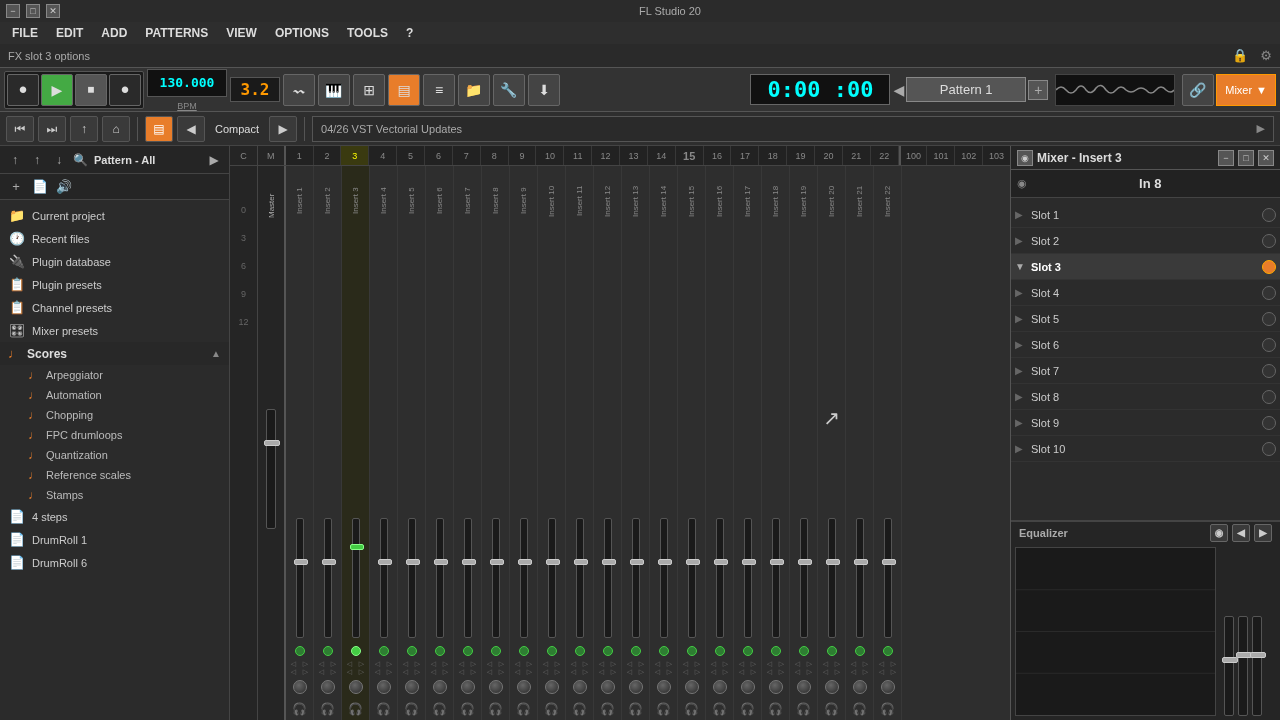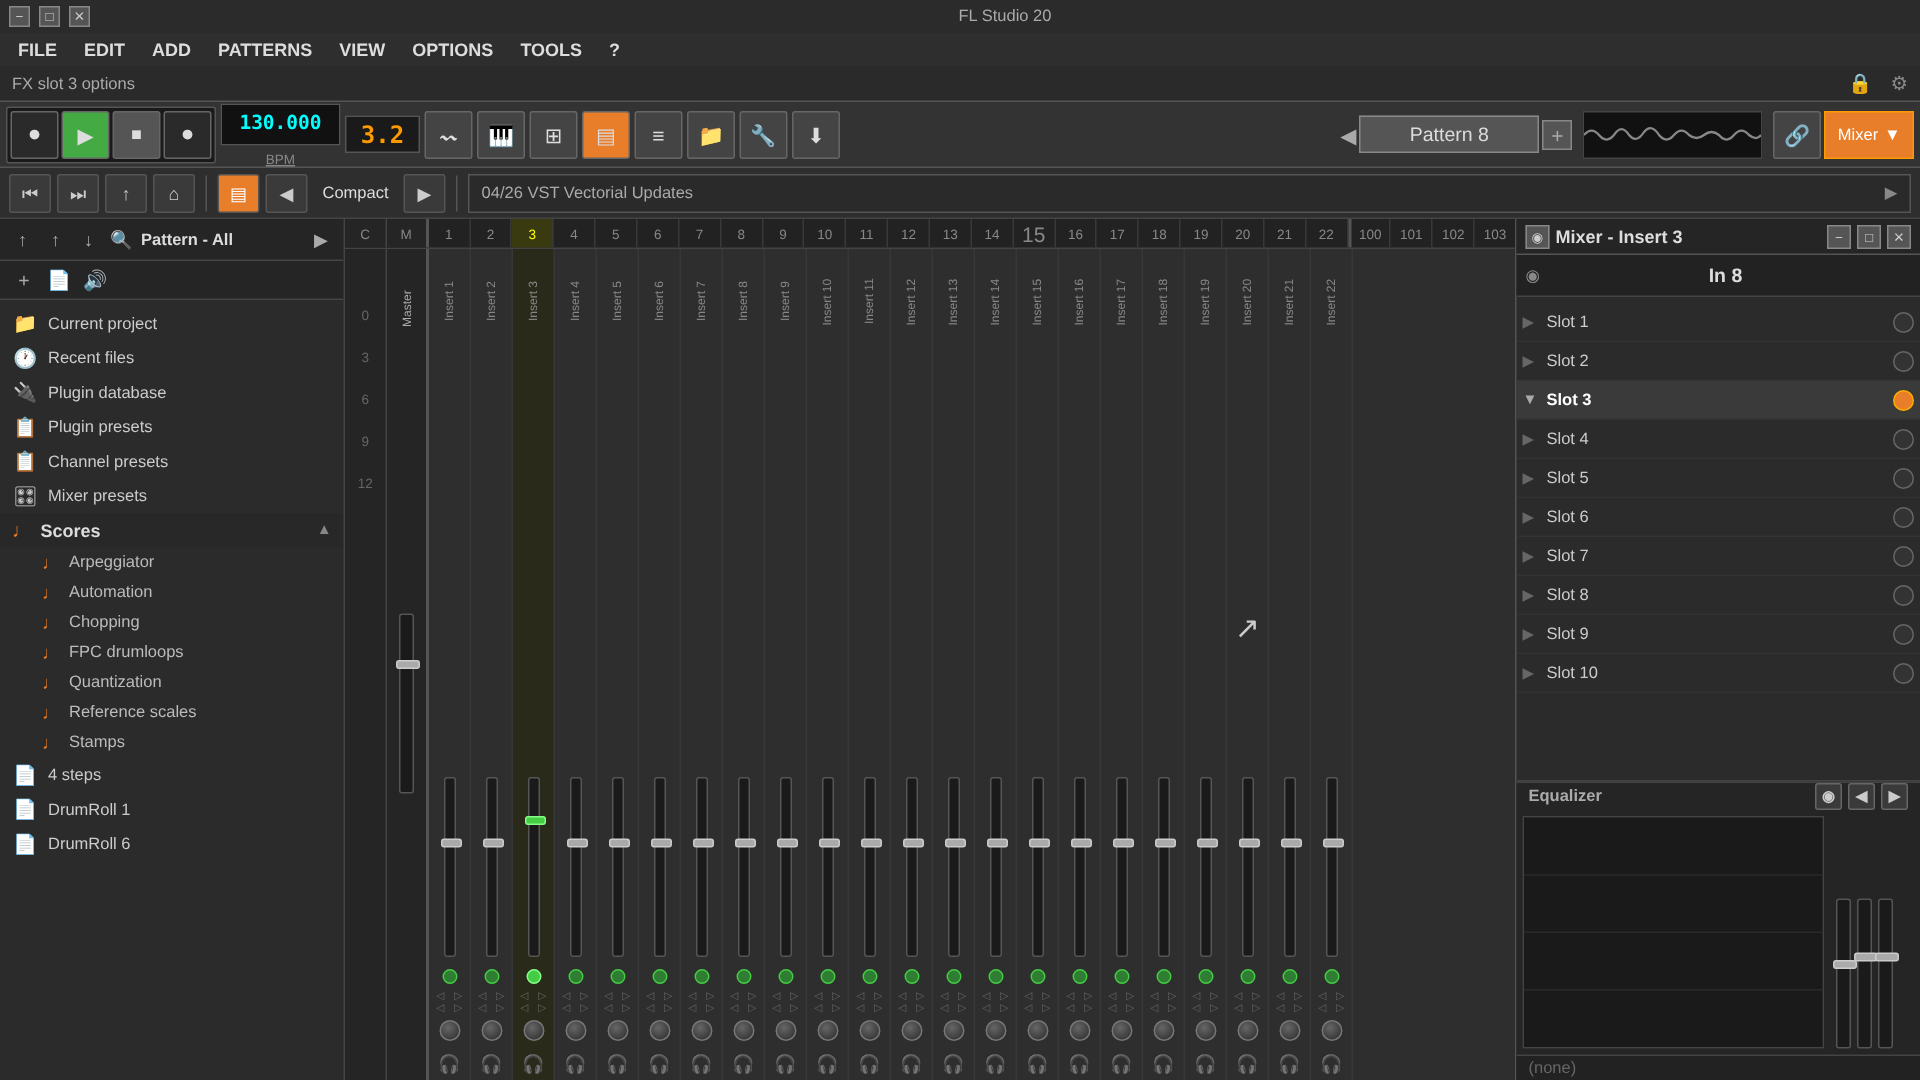--- a/index.html
+++ b/index.html
@@ -368,24 +368,25 @@
   <div class="tb-btn">🎹</div>
   <div class="tb-btn">⊞</div>
   <div class="tb-btn" style="background:#e87d2a;">▤</div>
   <div class="tb-btn">≡</div>
   <div class="tb-btn">📁</div>
   <div class="tb-btn">🔧</div>
   <div class="tb-btn">⬇</div>
 
   <div style="flex:1;"></div>
 
+  <div id="time-display" style="font-size:22px;">0:00 :00</div>
 
   <div style="display:flex;align-items:center;gap:2px;">
     <div style="color:#aaa;cursor:pointer;font-size:14px;">◀</div>
-    <div id="pattern-btn">Pattern 8</div>
+    <div id="pattern-btn">Pattern 1</div>
     <div style="color:#aaa;cursor:pointer;font-size:14px;width:20px;height:20px;background:#555;border:1px solid #888;display:flex;align-items:center;justify-content:center;">+</div>
   </div>
 
   <div style="width:120px;height:32px;background:#111;border:1px solid #444;margin:0 4px;display:flex;align-items:center;justify-content:center;overflow:hidden;">
     <svg width="118" height="28">
       <path d="M0,14 Q5,8 10,14 Q15,20 20,14 Q25,6 30,14 Q35,20 40,12 Q45,6 50,14 Q55,20 60,14 Q65,8 70,14 Q75,18 80,14 Q85,10 90,14 Q95,20 100,14 Q105,8 110,14 Q115,18 118,14" stroke="#888" fill="none" stroke-width="1.5"></path>
     </svg>
   </div>
 
   <div style="display:flex;gap:2px;">
@@ -519,21 +520,21 @@
       <div style="width:28px;font-size:9px;color:#888;display:flex;align-items:center;justify-content:center;border-right:1px solid #383838;">5</div>
       <div style="width:28px;font-size:9px;color:#888;display:flex;align-items:center;justify-content:center;border-right:1px solid #383838;">6</div>
       <div style="width:28px;font-size:9px;color:#888;display:flex;align-items:center;justify-content:center;border-right:1px solid #383838;">7</div>
       <div style="width:28px;font-size:9px;color:#888;display:flex;align-items:center;justify-content:center;border-right:1px solid #383838;">8</div>
       <div style="width:28px;font-size:9px;color:#888;display:flex;align-items:center;justify-content:center;border-right:1px solid #383838;">9</div>
       <div style="width:28px;font-size:9px;color:#888;display:flex;align-items:center;justify-content:center;border-right:1px solid #383838;">10</div>
       <div style="width:28px;font-size:9px;color:#888;display:flex;align-items:center;justify-content:center;border-right:1px solid #383838;">11</div>
       <div style="width:28px;font-size:9px;color:#888;display:flex;align-items:center;justify-content:center;border-right:1px solid #383838;">12</div>
       <div style="width:28px;font-size:9px;color:#888;display:flex;align-items:center;justify-content:center;border-right:1px solid #383838;">13</div>
       <div style="width:28px;font-size:9px;color:#888;display:flex;align-items:center;justify-content:center;border-right:1px solid #383838;">14</div>
-      <div style="width:28px;font-size:14px;color:#888;display:flex;align-items:center;justify-content:center;border-right:1px solid #383838;">15</div>
+      <div style="width:28px;font-size:11px;color:#888;display:flex;align-items:center;justify-content:center;border-right:1px solid #383838;font-weight:bold;">15</div>
       <div style="width:28px;font-size:9px;color:#888;display:flex;align-items:center;justify-content:center;border-right:1px solid #383838;">16</div>
       <div style="width:28px;font-size:9px;color:#888;display:flex;align-items:center;justify-content:center;border-right:1px solid #383838;">17</div>
       <div style="width:28px;font-size:9px;color:#888;display:flex;align-items:center;justify-content:center;border-right:1px solid #383838;">18</div>
       <div style="width:28px;font-size:9px;color:#888;display:flex;align-items:center;justify-content:center;border-right:1px solid #383838;">19</div>
       <div style="width:28px;font-size:9px;color:#888;display:flex;align-items:center;justify-content:center;border-right:1px solid #383838;">20</div>
       <div style="width:28px;font-size:9px;color:#888;display:flex;align-items:center;justify-content:center;border-right:1px solid #383838;">21</div>
       <div style="width:28px;font-size:9px;color:#888;display:flex;align-items:center;justify-content:center;border-right:1px solid #383838;">22</div>
       <div style="flex:1;"></div>
 
       <div style="width:28px;font-size:9px;color:#888;display:flex;align-items:center;justify-content:center;border-left:2px solid #555;">100</div>
@@ -1218,19 +1219,16 @@
           </div>
           <div class="rp-fader-track">
             <div class="rp-fader-thumb" style="top:35px;"></div>
           </div>
           <div class="rp-fader-track">
             <div class="rp-fader-thumb" style="top:35px;"></div>
           </div>
         </div>
       </div>
 
-      <div id="rp-none-bar">
-        <span>(none)</span>
-      </div>
     </div>
   </div>
 
 </div>
 
 </body></html>

